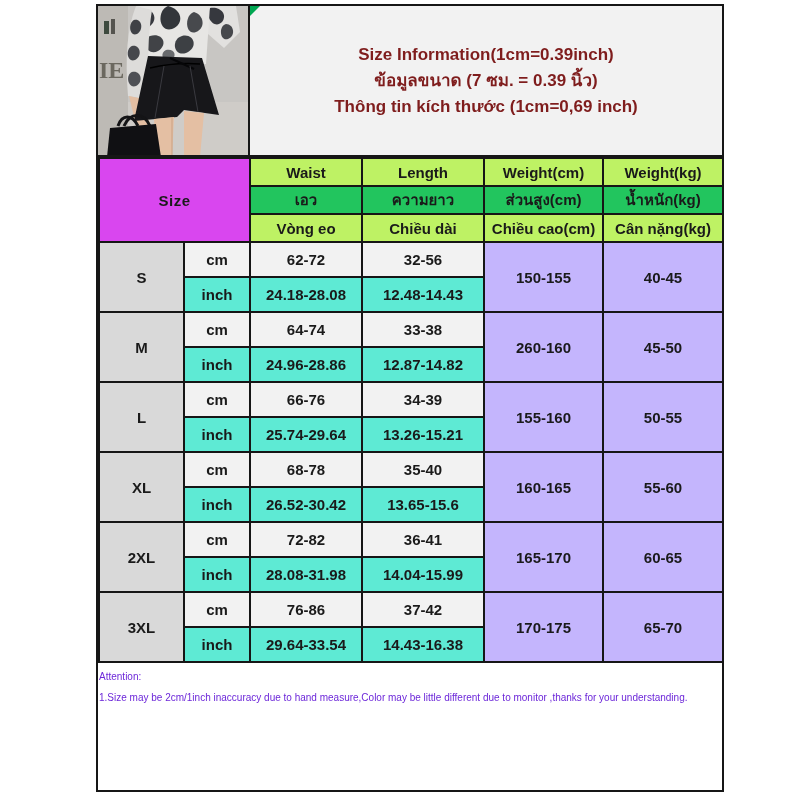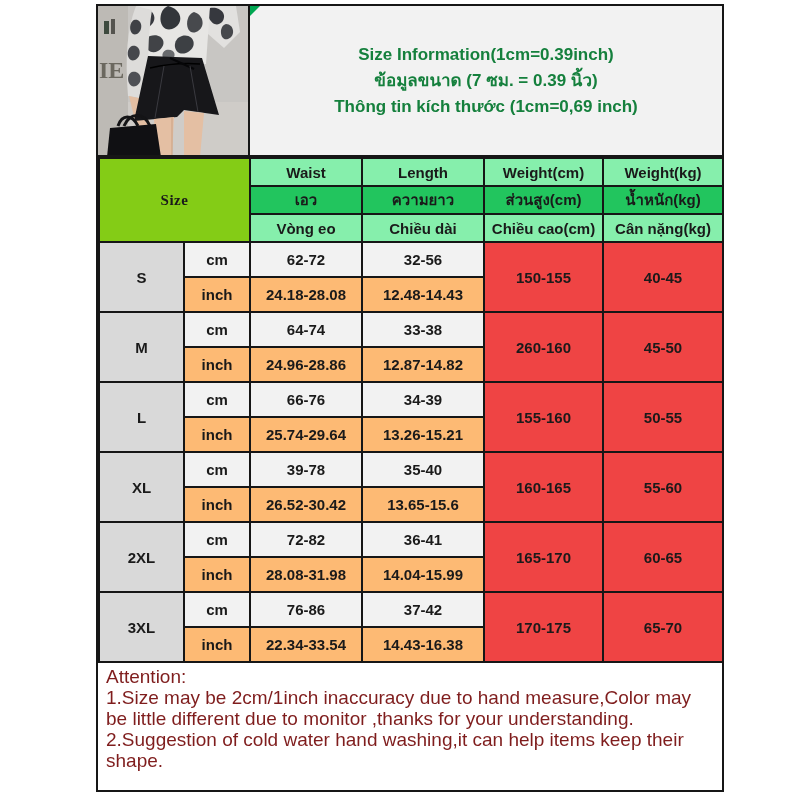--- a/index.html
+++ b/index.html
@@ -49,61 +49,60 @@
     position: absolute;
     top: 0; left: 0;
     width: 0; height: 0;
     border-top: 10px solid #00a651;
     border-right: 10px solid transparent;
   }
   .title-line {
     font-weight: 700;
     font-size: 17px;
     line-height: 26px;
-    color: #15803d;
+    color: #7f1d1d;
     white-space: nowrap;
   }
   
   table.size-table {
     width: 624px;
     flex: 0 0 auto;
     border-collapse: collapse;
     table-layout: fixed;
   }
   .size-table th, .size-table td {
     border: 2px solid #161616;
     text-align: center;
     vertical-align: middle;
     font-weight: 700;
     font-size: 15px;
     overflow: hidden;
   }
   tr.header-row { height: 28px; }
   tr.body-row { height: 35px; }
   .size-big {
-    background: #84cc16;
+    background: #d946ef;
     font-size: 27px;
     letter-spacing: 0.5px;
-    font-family: Liberation Serif, serif;
-  }
-  .hdr { background: #86efac; }
+  }
+  .hdr { background: #bef264; }
   .hdr-th { background: #22c55e; font-size: 14px; }
   .size-label { background: #d9d9d9; }
   .cell-cm { background: #f2f2f2; }
-  .cell-inch { background: #fdba74; }
-  .cell-merged { background: #ef4444; }
+  .cell-inch { background: #5eead4; }
+  .cell-merged { background: #c4b5fd; }
   
   .attention {
     flex: 1;
     background: #ffffff;
-    padding: 3px 8px;
-    font-size: 19px;
+    padding: 3px 1px;
+    font-size: 10px;
     line-height: 21px;
     font-weight: 400;
-    color: #7f1d1d;
+    color: #6d28d9;
   }
 </style>
 </head>
 <body>
 
 <div class="sheet">
 
   <div class="top-section">
     <div class="photo">
       <svg width="152" height="151" viewBox="0 0 152 151" xmlns="http://www.w3.org/2000/svg">
@@ -230,21 +229,21 @@
       </tr>
       <tr class="body-row">
         <td class="cell-inch">inch</td>
         <td class="cell-inch">25.74-29.64</td>
         <td class="cell-inch">13.26-15.21</td>
       </tr>
 
       <tr class="body-row">
         <td class="size-label" rowspan="2">XL</td>
         <td class="cell-cm">cm</td>
-        <td class="cell-cm">39-78</td>
+        <td class="cell-cm">68-78</td>
         <td class="cell-cm">35-40</td>
         <td class="cell-merged" rowspan="2">160-165</td>
         <td class="cell-merged" rowspan="2">55-60</td>
       </tr>
       <tr class="body-row">
         <td class="cell-inch">inch</td>
         <td class="cell-inch">26.52-30.42</td>
         <td class="cell-inch">13.65-15.6</td>
       </tr>
 
@@ -265,25 +264,24 @@
       <tr class="body-row">
         <td class="size-label" rowspan="2">3XL</td>
         <td class="cell-cm">cm</td>
         <td class="cell-cm">76-86</td>
         <td class="cell-cm">37-42</td>
         <td class="cell-merged" rowspan="2">170-175</td>
         <td class="cell-merged" rowspan="2">65-70</td>
       </tr>
       <tr class="body-row">
         <td class="cell-inch">inch</td>
-        <td class="cell-inch">22.34-33.54</td>
+        <td class="cell-inch">29.64-33.54</td>
         <td class="cell-inch">14.43-16.38</td>
       </tr>
     </tbody>
   </table>
 
   <div class="attention">
     <div>Attention:</div>
     <div>1.Size may be 2cm/1inch inaccuracy due to hand measure,Color may be little different due to monitor ,thanks for your understanding.</div>
-    <div>2.Suggestion of cold water hand washing,it can help items keep their shape.</div>
   </div>
 
 </div>
 
 </body></html>

